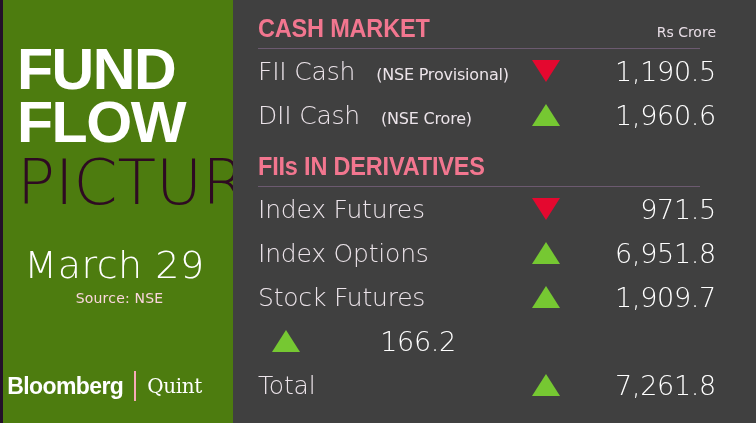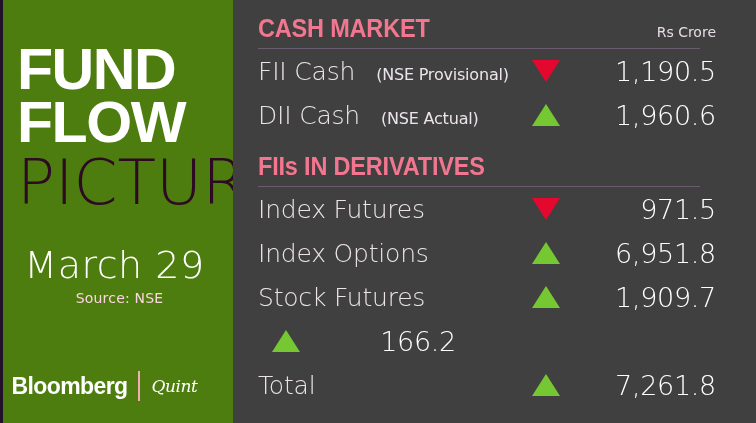--- a/index.html
+++ b/index.html
@@ -93,23 +93,22 @@
     letter-spacing: -0.6px;
     color: #ffffff;
   }
   .logo-sep {
     width: 2px;
     height: 30px;
     background: #f8aab9;
   }
   .logo-quint {
     font-family: "DejaVu Serif", serif;
-    font-style: italic;
     font-weight: 400;
-    font-size: 17px;
+    font-size: 20px;
     color: #ffffff;
     letter-spacing: -0.4px;
   }
 
   
   #right-panel {
     position: absolute;
     left: 233px; top: 0;
     width: 523px;
     height: 423px;
@@ -232,21 +231,21 @@
           <span>FII Cash</span><span class="row-sub">(NSE Provisional)</span>
         </div>
         <div class="arrow-cell">
           <span class="arrow down"></span>
         </div>
         <div class="row-value">1,190.5</div>
       </div>
 
       <div class="row">
         <div class="row-label">
-          <span>DII Cash</span><span class="row-sub">(NSE Actual)</span>
+          <span>DII Cash</span><span class="row-sub">(NSE Crore)</span>
         </div>
         <div class="arrow-cell">
           <span class="arrow up"></span>
         </div>
         <div class="row-value">1,960.6</div>
       </div>
     </div>
 
     <div class="section" style="top:152px;">
       <div class="section-head">

